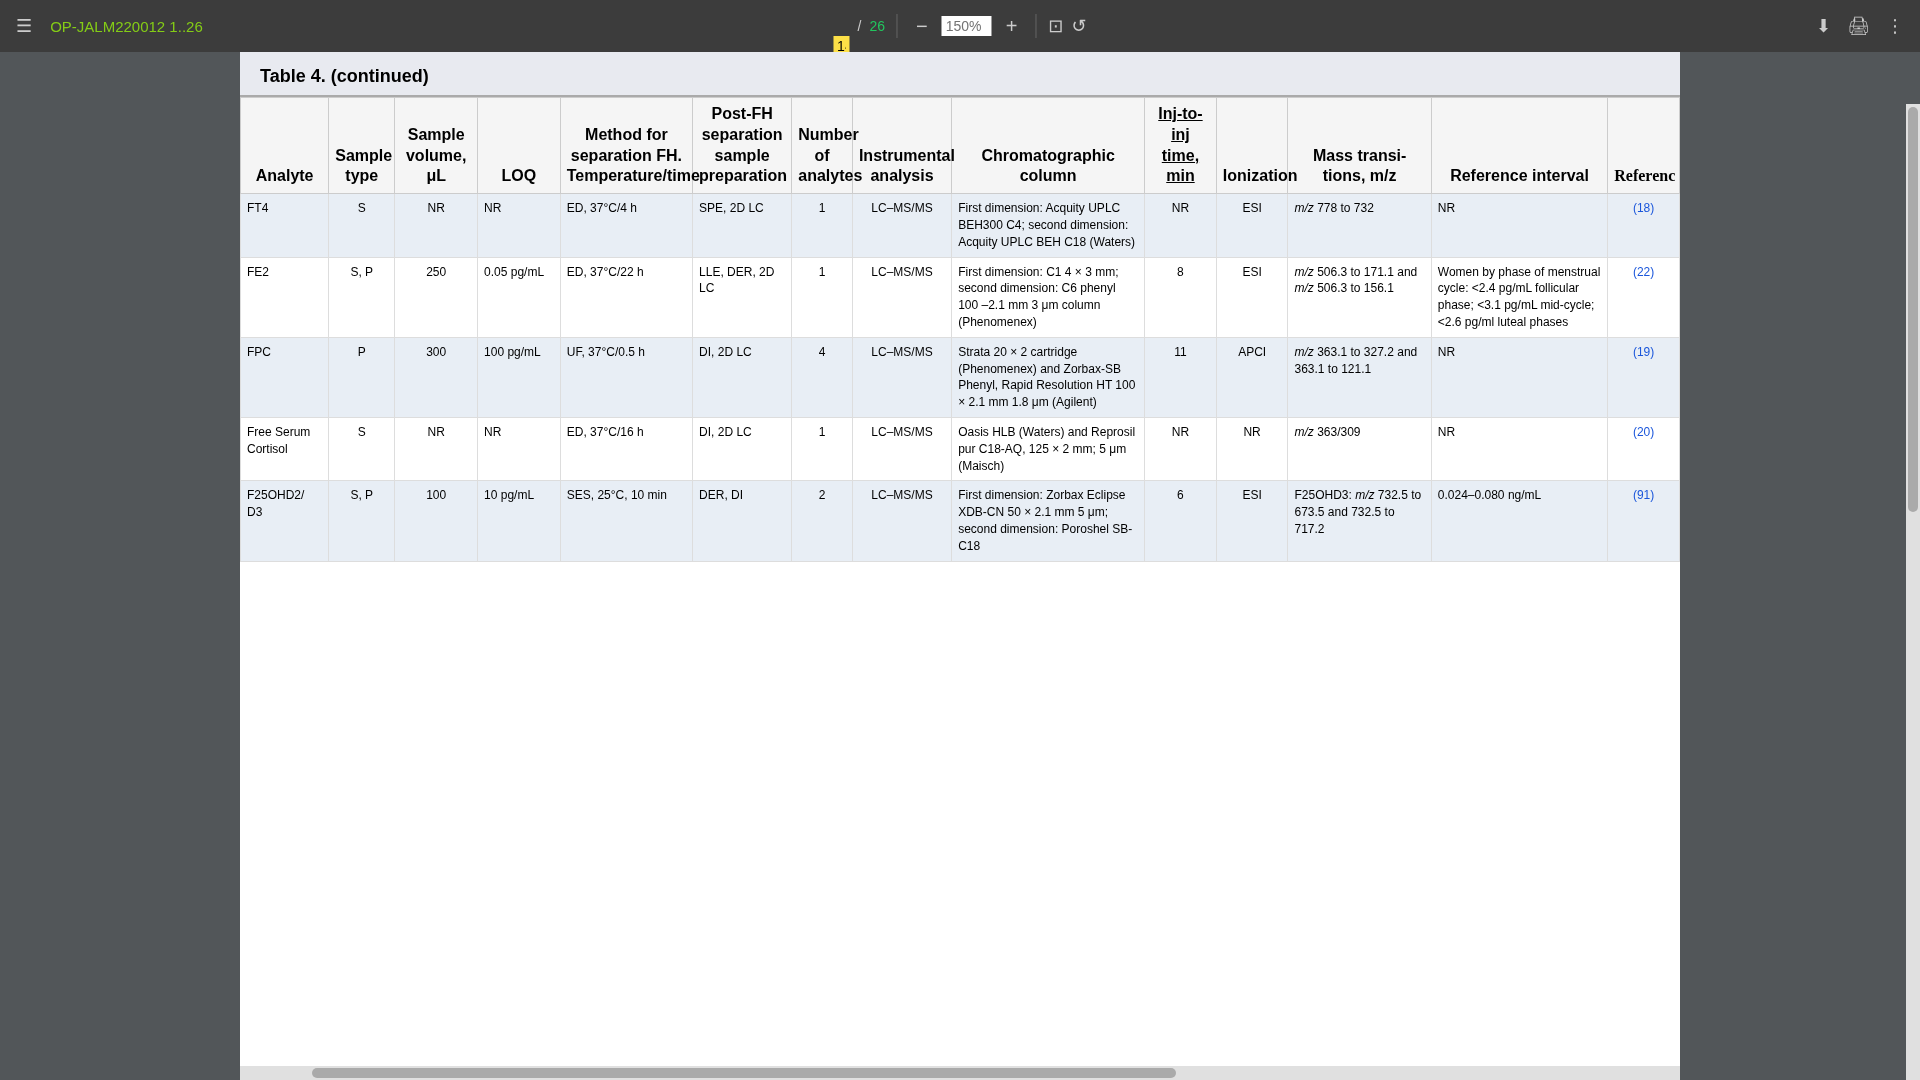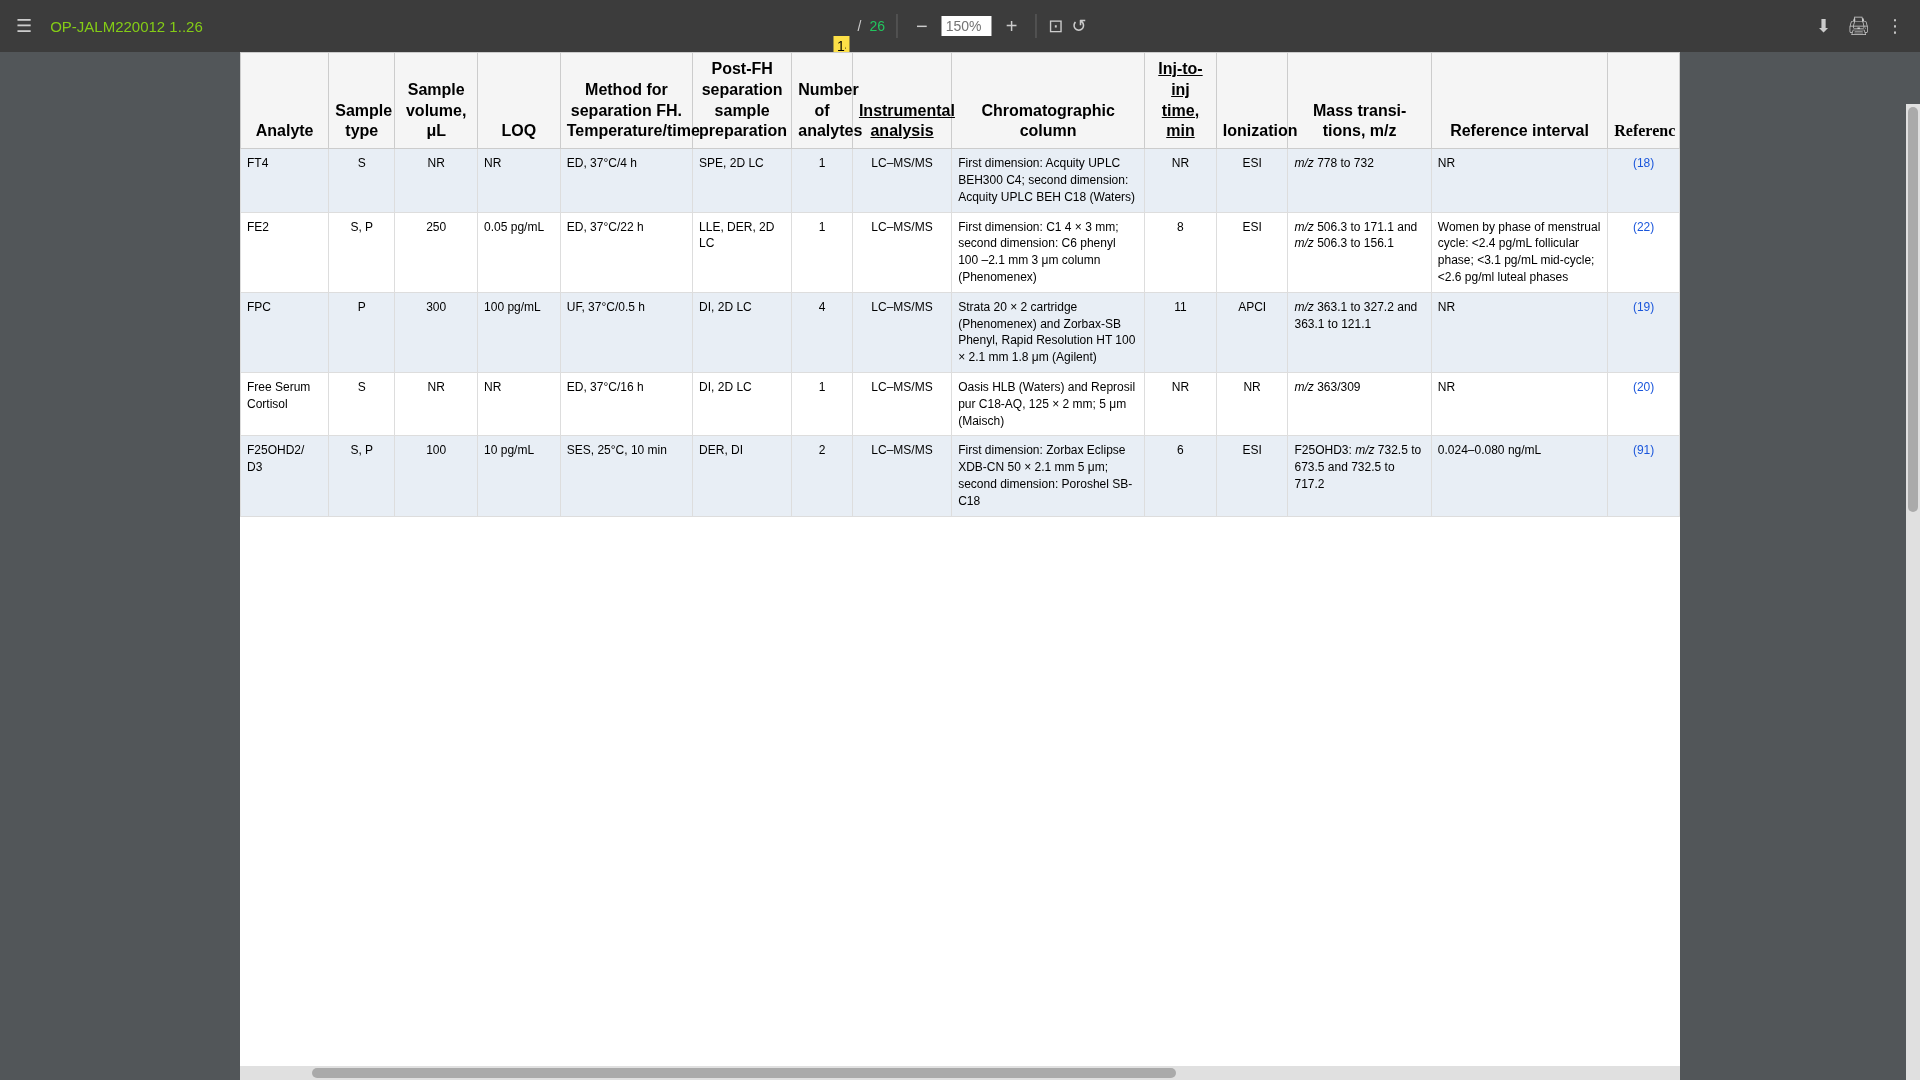--- a/index.html
+++ b/index.html
@@ -164,21 +164,21 @@
     .ref-link { color: #1a56db; text-decoration: none; }
 
     
     .col-analyte { width: 80px; }
     .col-sample-type { width: 60px; }
     .col-sample-vol { width: 75px; }
     .col-loq { width: 75px; }
     .col-method { width: 120px; margin-top: 48px; }
     .col-post-fh { width: 90px; }
     .col-num { width: 55px; }
-    .col-instr { width: 90px; text-decoration: underline; }
+    .col-instr { width: 90px; }
     .col-chrom { width: 175px; }
     .col-inj { width: 65px; text-decoration: underline; }
     .col-ion { width: 65px; }
     .col-mass { width: 130px; }
     .col-ref-interval { width: 160px; }
     .col-reference { width: 65px; font-family: Liberation Serif, serif; }
 
     
     .scrollbar-area {
       position: absolute;
@@ -250,20 +250,21 @@
   <div class="toolbar-right">
     <button class="toolbar-icon-btn">⬇</button>
     <button class="toolbar-icon-btn">🖨</button>
     <button class="toolbar-icon-btn">⋮</button>
   </div>
 </div>
 
 <div class="doc-area">
   <div class="page-content">
 
+    <div class="table-caption">Table 4. (continued)</div>
 
     <table class="data-table">
       <thead>
         <tr>
           <th class="col-analyte">Analyte</th>
           <th class="col-sample-type">Sample type</th>
           <th class="col-sample-vol">Sample vol­ume, μL</th>
           <th class="col-loq">LOQ</th>
           <th class="col-method">Method for separation FH. Temperature/time</th>
           <th class="col-post-fh">Post-FH separation sample preparation</th>

